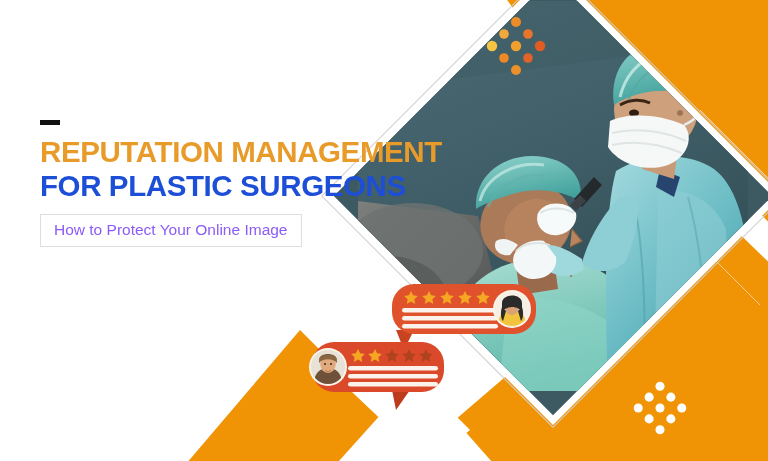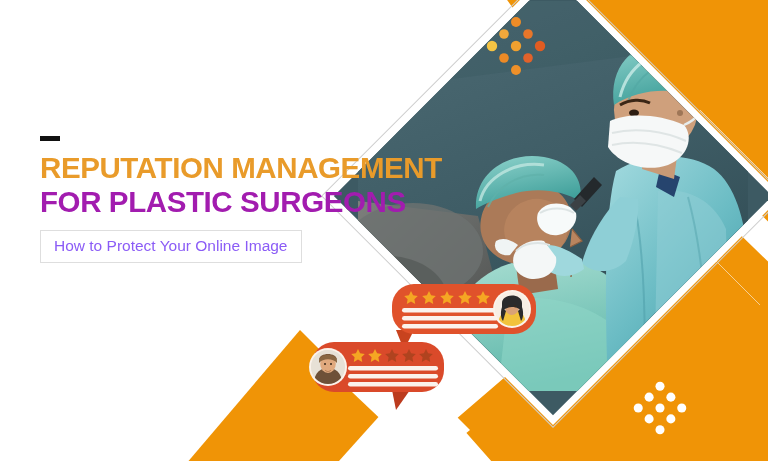--- a/index.html
+++ b/index.html
@@ -9,32 +9,32 @@
     background:#ffffff;
     position:relative;
   }
   #banner { position:absolute; inset:0; width:768px; height:461px; overflow:hidden; background:#fff; }
 
   
   .bg-svg { position:absolute; left:0; top:0; width:768px; height:461px; }
 
   
   .headline-block {
-    position:absolute; left:40px; top:136px; width:380px; z-index:6;
+    position:absolute; left:40px; top:120px; width:380px; z-index:6;
   }
   .kicker-dash {
     width:20px; height:5px; background:#111111; margin-bottom:11px;
   }
   .title-line1 {
     font-size:29.5px; font-weight:bold; letter-spacing:-0.4px;
     color:#E99B2A; line-height:1.08; white-space:nowrap;
   }
   .title-line2 {
     font-size:29.5px; font-weight:bold; letter-spacing:-0.4px;
-    color:#a21caf; line-height:1.12; white-space:nowrap; margin-top:1px;
+    color:#1d4ed8; line-height:1.12; white-space:nowrap; margin-top:1px;
   }
   .subtitle-box {
     display:inline-block; margin-top:12px; padding:6px 13px 7px 13px;
     border:1px solid #dedede; background:#fff;
   }
   .subtitle-box span {
     font-size:15.5px; color:#8b5cf6; font-weight:normal; white-space:nowrap;
   }
 
   

